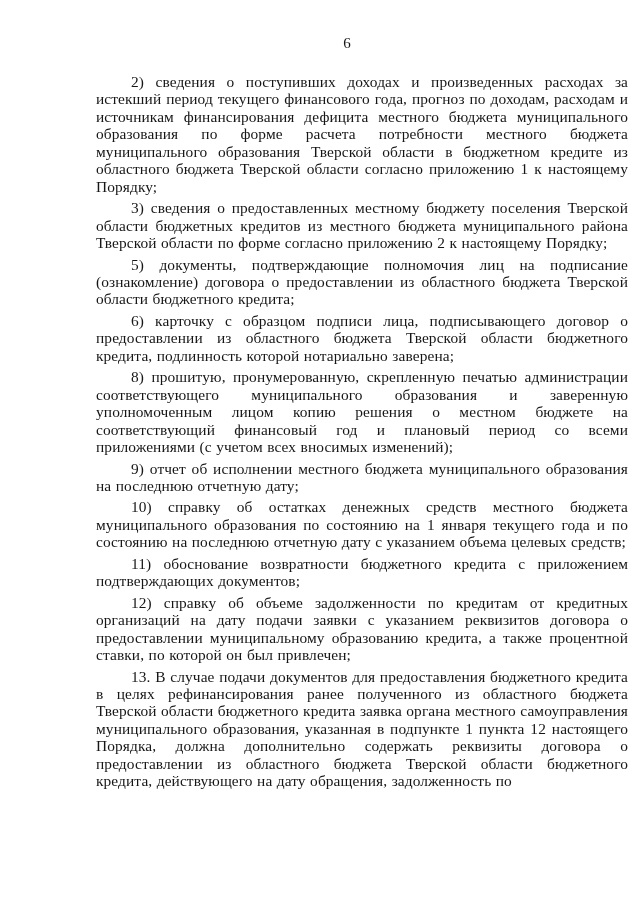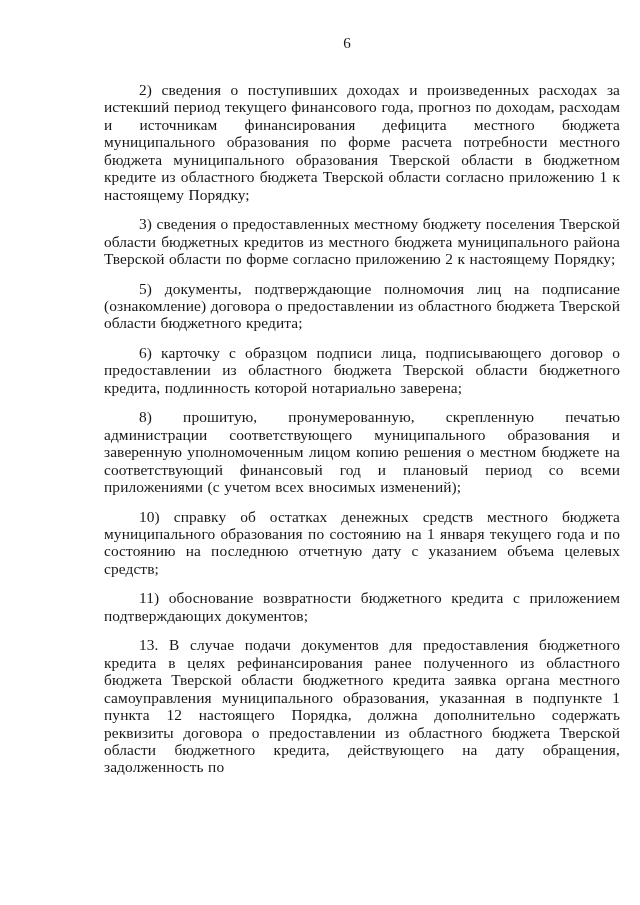--- a/index.html
+++ b/index.html
@@ -27,38 +27,40 @@
       font-size: 15px;
       line-height: 17px;
     }
     .body-text {
       position: absolute;
       top: 69px;
       left: 92px;
       width: 540px;
     }
     .body-text p.para {
-      margin: 12px;
+      margin: 4px;
       padding: 0;
       text-align: justify;
       text-indent: 35px;
       font-size: 15.4px;
       line-height: 17.45px;
       letter-spacing: 0.1px;
       word-spacing: 0.5px;
     }
   </style>
 </head>
 <body>
 
 <div class="sheet">
   <div class="page-number">6</div>
   <div class="body-text" id="paragraph-container">
       <p class="para">2) сведения о поступивших доходах и произведенных расходах за истекший период текущего финансового года, прогноз по доходам, расходам и источникам финансирования дефицита местного бюджета муниципального образования по форме расчета потребности местного бюджета муниципального образования Тверской области в бюджетном кредите из областного бюджета Тверской области согласно приложению 1 к настоящему Порядку;</p>
       <p class="para">3) сведения о предоставленных местному бюджету поселения Тверской области бюджетных кредитов из местного бюджета муниципального района Тверской области по форме согласно приложению 2 к настоящему Порядку;</p>
       <p class="para">5) документы, подтверждающие полномочия лиц на подписание (ознакомление) договора о предоставлении из областного бюджета Тверской области бюджетного кредита;</p>
       <p class="para">6) карточку с образцом подписи лица, подписывающего договор о предоставлении из областного бюджета Тверской области бюджетного кредита, подлинность которой нотариально заверена;</p>
       <p class="para">8) прошитую, пронумерованную, скрепленную печатью администрации соответствующего муниципального образования и заверенную уполномоченным лицом копию решения о местном бюджете на соответствующий финансовый год и плановый период со всеми приложениями (с учетом всех вносимых изменений);</p>
+      <p class="para">9) отчет об исполнении местного бюджета муниципального образования на последнюю отчетную дату;</p>
       <p class="para">10) справку об остатках денежных средств местного бюджета муниципального образования по состоянию на 1 января текущего года и по состоянию на последнюю отчетную дату с указанием объема целевых средств;</p>
       <p class="para">11) обоснование возвратности бюджетного кредита с приложением подтверждающих документов;</p>
+      <p class="para">12) справку об объеме задолженности по кредитам от кредитных организаций на дату подачи заявки с указанием реквизитов договора о предоставлении муниципальному образованию кредита, а также процентной ставки, по которой он был привлечен;</p>
       <p class="para">13. В случае подачи документов для предоставления бюджетного кредита в целях рефинансирования ранее полученного из областного бюджета Тверской области бюджетного кредита заявка органа местного самоуправления муниципального образования, указанная в подпункте 1 пункта 12 настоящего Порядка, должна дополнительно содержать реквизиты договора о предоставлении из областного бюджета Тверской области бюджетного кредита, действующего на дату обращения, задолженность по</p>
     </div>
 </div>
 
 </body></html>

